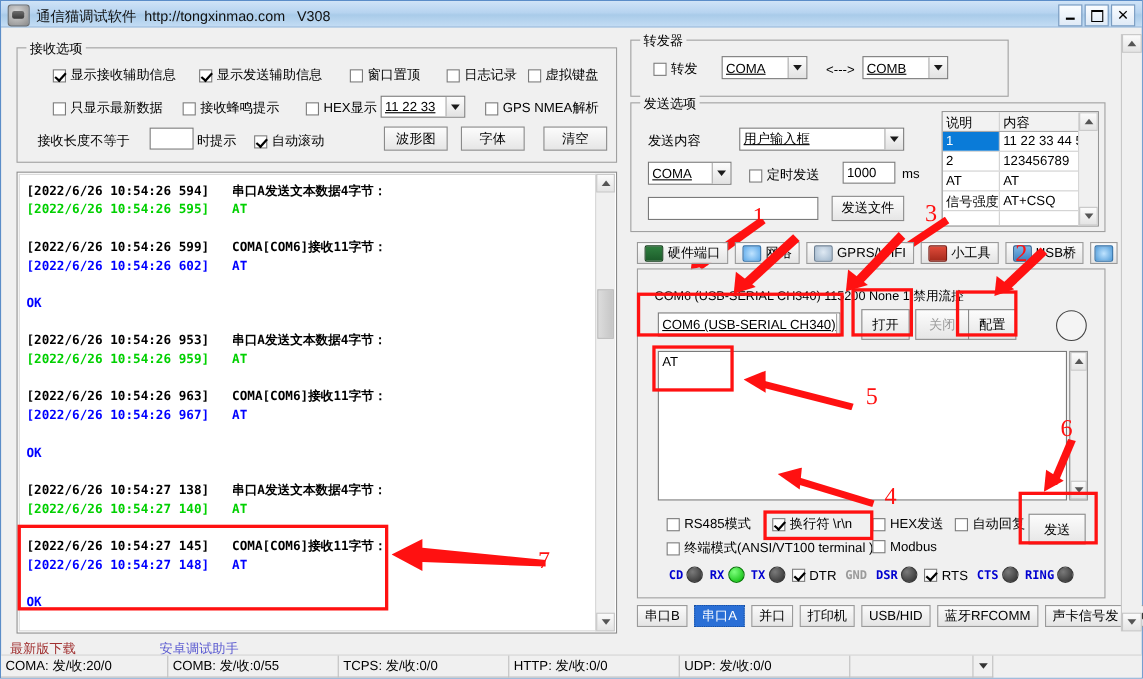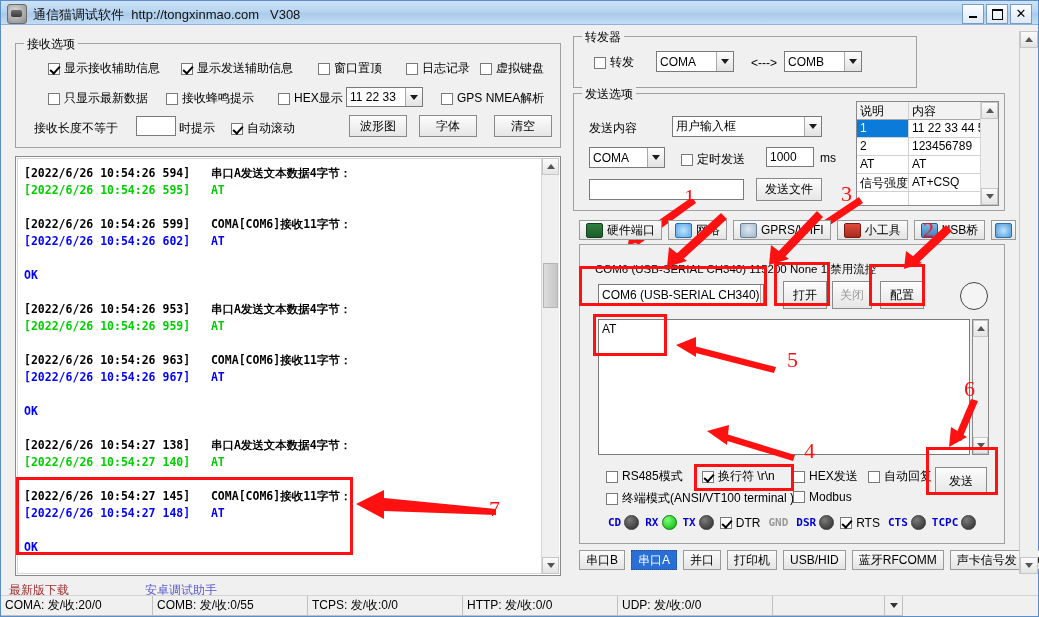--- a/index.html
+++ b/index.html
@@ -31,21 +31,21 @@
   .grp{border:1px solid #a0a0a0;position:absolute;box-sizing:border-box;}
   .grp > .legend{position:absolute;top:-8px;left:8px;background:#f0f0f0;padding:0 3px;font-size:12px;}
   .cb{display:inline-flex;align-items:center;white-space:nowrap;font-size:12px;}
   .box{width:12px;height:12px;border:1px solid #7a7a7a;background:#fff;display:inline-block;
     margin-right:4px;position:relative;flex:0 0 auto;box-sizing:border-box;}
   .box.on:after{content:"";position:absolute;left:3px;top:0px;width:4px;height:8px;border:solid #000;
     border-width:0 2px 2px 0;transform:rotate(42deg);}
   .txt{border:1px solid #7a7a7a;background:#fff;box-sizing:border-box;font-size:12px;
     padding:1px 3px;display:flex;align-items:center;overflow:hidden;white-space:nowrap;}
   .combo{border:1px solid #7a7a7a;background:#fff;box-sizing:border-box;display:flex;align-items:center;
-    font-size:12px;padding-left:3px;overflow:hidden;white-space:nowrap;}
+    font-size:12px;padding-left:3px;overflow:hidden;white-space:nowrap;text-decoration:underline;}
   .combo .arrow{margin-left:auto;width:16px;height:100%;background:linear-gradient(180deg,#fdfdfd,#e2e2e2);
     border-left:1px solid #a8a8a8;display:flex;align-items:center;justify-content:center;flex:0 0 auto;}
   .combo .arrow i{width:0;height:0;border-left:4px solid transparent;border-right:4px solid transparent;
     border-top:5px solid #1a1a1a;display:block;}
   .btn{border:1px solid #8a8a8a;background:linear-gradient(180deg,#fcfcfc,#e6e6e6);box-sizing:border-box;
     display:flex;align-items:center;justify-content:center;font-size:12px;white-space:nowrap;}
   .btn.dis{color:#9a9a9a;}
   .lbl{position:absolute;white-space:nowrap;font-size:12px;}
 
   
@@ -383,21 +383,21 @@
   <div class="grp" style="left:578px;top:243px;width:426px;height:300px;">
     <span class="legend" style="top:17px;left:12px;font-size:11.5px;">COM6 (USB-SERIAL CH340) 115200  None  1  禁用流控</span>
 
     <div class="combo" style="position:absolute;left:18px;top:39px;width:166px;height:22px;">
       <span>COM6 (USB-SERIAL CH340)</span>
       <span class="arrow"></span>
     </div>
     <div class="btn" style="position:absolute;left:203px;top:36px;width:44px;height:28px;">
       <span>打开</span>
     </div>
-    <div class="btn dis" style="position:absolute;left:252px;top:36px;width:40px;height:28px;">
+    <div class="btn dis" style="position:absolute;left:252px;top:36px;width:49px;height:28px;">
       <span>关闭</span>
     </div>
     <div class="btn" style="position:absolute;left:300px;top:36px;width:44px;height:28px;">
       <span>配置</span>
     </div>
     <div style="position:absolute;left:380px;top:37px;width:26px;height:26px;border:1px solid #444;border-radius:50%;background:#f4f4f4;"></div>
 
     <div class="txt" style="position:absolute;left:18px;top:74px;width:372px;height:136px;align-items:flex-start;padding:2px 3px;">
       <span>AT</span>
     </div>
@@ -453,21 +453,21 @@
         </span>
         <span class="ledname gray" style="margin-right: 8px;">GND</span>
         <span class="ledname">DSR</span>
         <span class="led"></span>
         <span class="cb" style="margin-right: 8px;">
           <span class="box on"></span>
           <span>RTS</span>
         </span>
         <span class="ledname">CTS</span>
         <span class="led"></span>
-        <span class="ledname">TCPC</span>
+        <span class="ledname">RING</span>
         <span class="led"></span>
       </div>
   </div>
 
   <div class="annbox" style="left:578px;top:265px;width:188px;height:40px;"></div>
   <div class="annbox" style="left:773px;top:261px;width:56px;height:44px;"></div>
   <div class="annbox" style="left:868px;top:263px;width:56px;height:42px;"></div>
   <div class="annbox" style="left:592px;top:313px;width:74px;height:42px;"></div>
   <div class="annbox" style="left:693px;top:463px;width:100px;height:27px;"></div>
   <div class="annbox" style="left:925px;top:446px;width:72px;height:48px;"></div>

